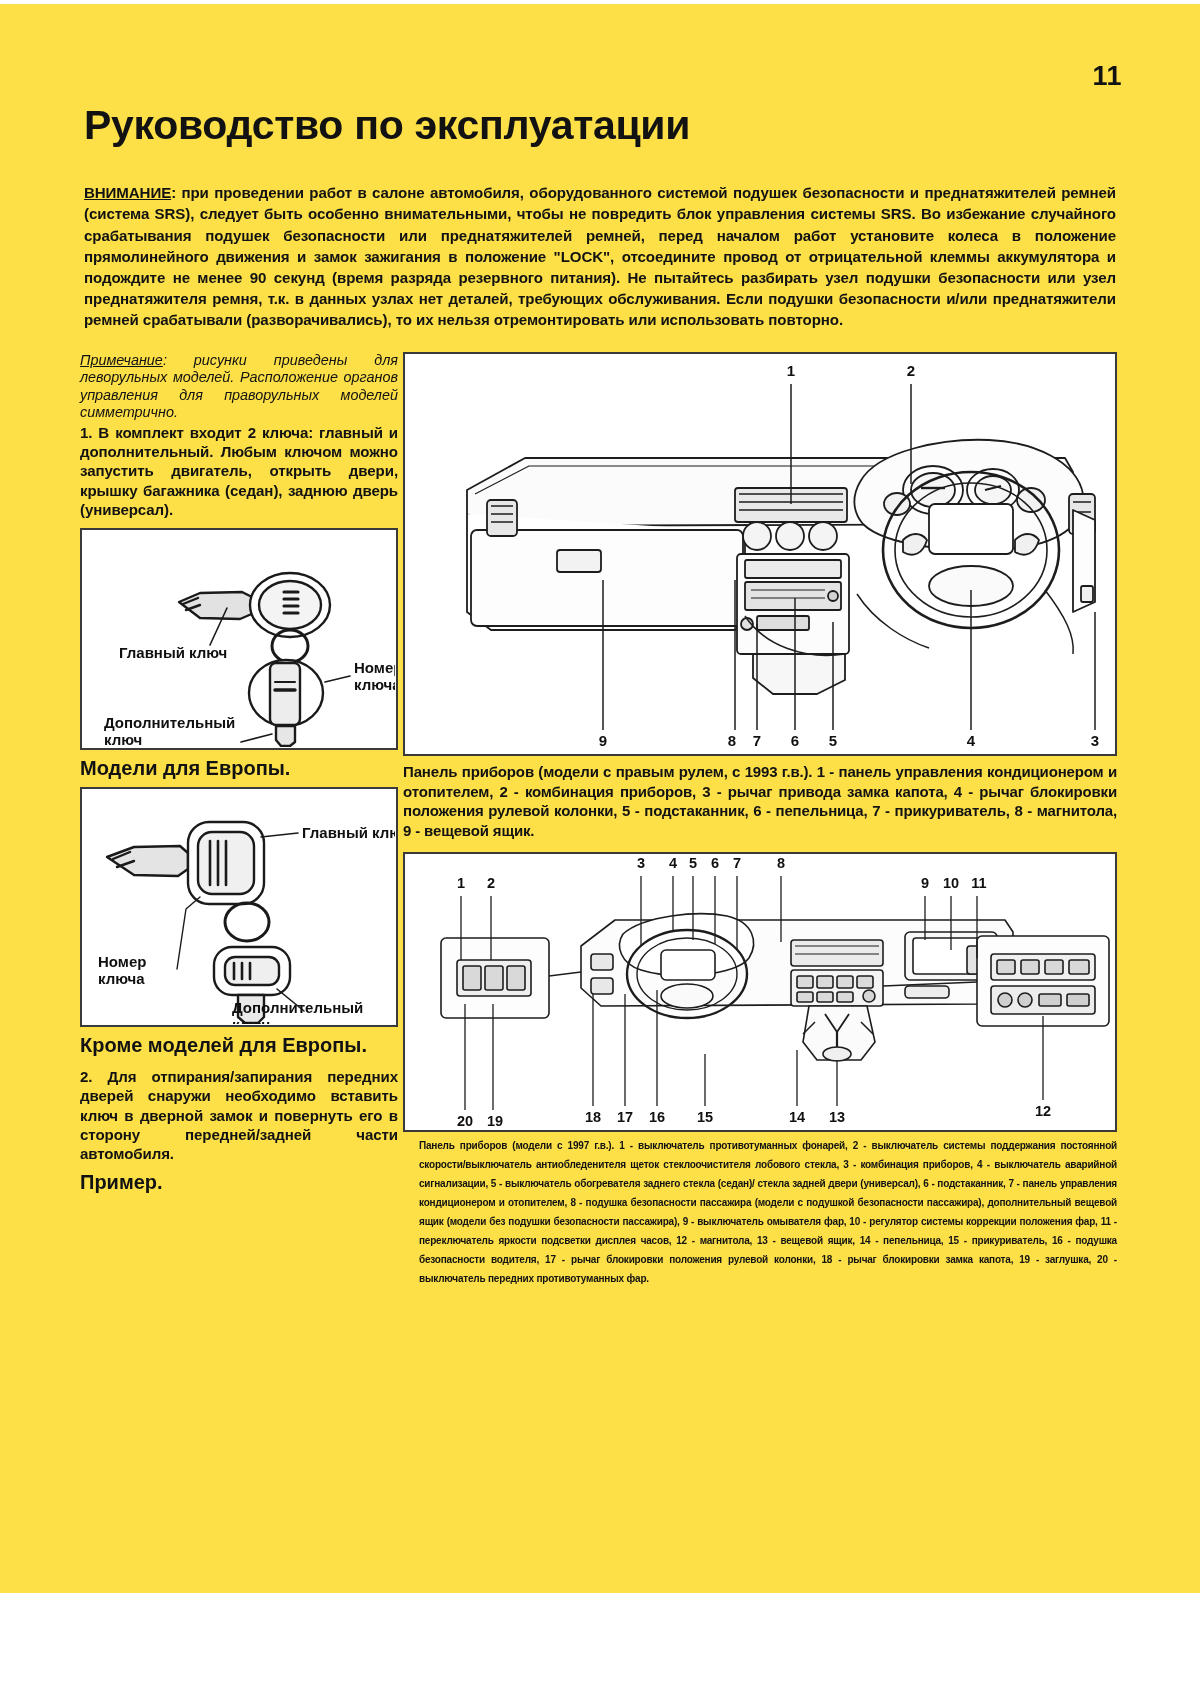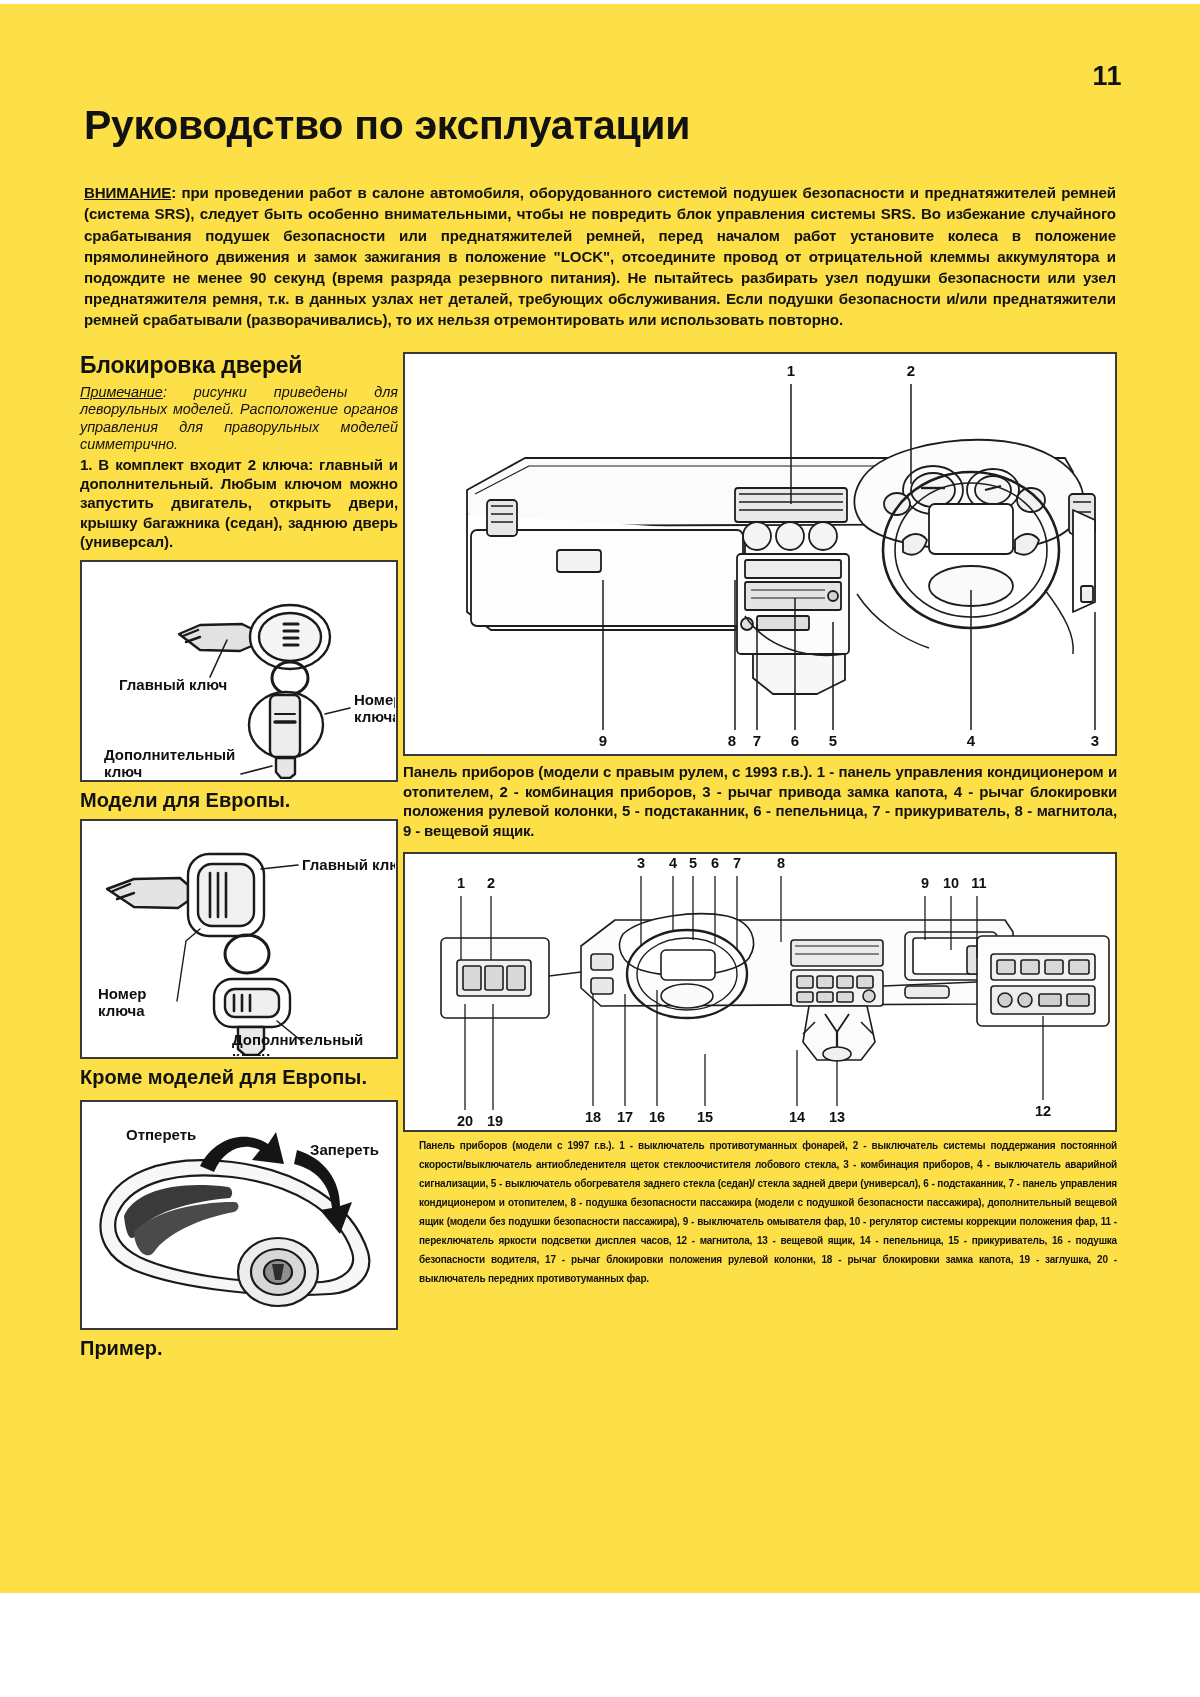--- a/index.html
+++ b/index.html
@@ -89,21 +89,20 @@
 <div class="page">
 
   <div class="page-number">11</div>
 
   <div class="doc-title">Руководство по эксплуатации</div>
 
   <p class="warning"><span class="lead">ВНИМАНИЕ</span><span>: при проведении работ в салоне автомобиля, оборудованного системой подушек безопасности и преднатяжителей ремней (система SRS), следует быть особенно внимательными, чтобы не повредить блок управления системы SRS. Во избежание случайного срабатывания подушек безопасности или преднатяжителей ремней, перед началом работ установите колеса в положение прямолинейного движения и замок зажигания в положение "LOCK", отсоедините провод от отрицательной клеммы аккумулятора и подождите не менее 90 секунд (время разряда резервного питания). Не пытайтесь разбирать узел подушки безопасности или узел преднатяжителя ремня, т.к. в данных узлах нет деталей, требующих обслуживания. Если подушки безопасности и/или преднатяжители ремней срабатывали (разворачивались), то их нельзя отремонтировать или использовать повторно.</span></p>
 
   <div class="col-left">
 
-    <h2 class="section-title">Блокировка дверей</h2>
 
     <p class="note-italic"><span class="lead">Примечание</span><span>: рисунки приведены для леворульных моделей. Расположение органов управления для праворульных моделей симметрично.</span></p>
 
     <p class="body-text" style="margin-top:1px;">1. В комплект входит 2 ключа: главный и дополнительный. Любым ключом можно запустить двигатель, открыть двери, крышку багажника (седан), заднюю дверь (универсал).</p>
 
     <div class="frame" style="width:318px;height:222px;margin-top:9px;">
       <svg class="sketch" width="313" height="217" viewBox="0 0 313 217">
         <g fill="none" stroke="#1a1a1a" stroke-width="2.4" stroke-linejoin="round" stroke-linecap="round">
 
           <path d="M97 72 L118 63 L160 62 L172 68 L172 83 L158 89 L118 88 Z" fill="#e2e2e2"></path>
@@ -172,46 +171,22 @@
         </g>
         <text class="lbl" x="220" y="49" font-size="15" fill="#101010">Главный ключ</text>
         <text class="lbl" x="16" y="178" font-size="15" fill="#101010">Номер</text>
         <text class="lbl" x="16" y="195" font-size="15" fill="#101010">ключа</text>
         <text class="lbl" x="150" y="224" font-size="15" fill="#101010">Дополнительный</text>
         <text class="lbl" x="150" y="241" font-size="15" fill="#101010">ключ</text>
       </svg>
     </div>
     <p class="cap-bold">Кроме моделей для Европы.</p>
 
-
-    <div class="frame" style="width:318px;height:230px;margin-top:11px;">
-      <svg class="sketch" width="313" height="225" viewBox="0 0 313 225">
-        <g fill="none" stroke="#1a1a1a" stroke-width="2.2" stroke-linejoin="round">
-
-          <path d="M20 112 C30 72 80 52 150 60 C215 68 270 100 286 150 C292 172 276 190 248 192 C190 196 100 188 52 168 C26 157 14 136 20 112 Z" fill="#f7f7f7"></path>
-
-          <path d="M34 116 C44 84 88 68 150 75 C208 82 256 108 270 150 C275 166 262 178 240 180 C188 184 108 176 64 158 C40 148 30 134 34 116 Z" fill="#ffffff"></path>
-
-          <path d="M42 114 C52 90 92 78 146 85 C150 86 152 92 148 96 C104 100 66 112 56 130 C50 142 44 136 42 114 Z" fill="#3a3a3a" stroke="none"></path>
-          <path d="M52 130 C70 110 112 100 152 100 C158 100 158 108 152 110 C118 116 84 132 72 150 C64 160 52 146 52 130 Z" fill="#4a4a4a" stroke="none"></path>
-
-          <ellipse cx="196" cy="170" rx="40" ry="34" fill="#ededed"></ellipse>
-          <ellipse cx="196" cy="170" rx="27" ry="23" fill="#d7d7d7"></ellipse>
-          <ellipse cx="196" cy="170" rx="14" ry="12" fill="#8f8f8f"></ellipse>
-          <path d="M190 162 L202 162 L199 178 L193 178 Z" fill="#2d2d2d" stroke="none"></path>
-        </g>
-
-        <g fill="#151515" stroke="none">
-          <path d="M118 64 C134 34 164 28 186 42 L194 30 L202 62 L170 58 L178 48 C162 40 142 46 132 70 Z"></path>
-          <path d="M215 48 C242 56 258 78 258 104 L270 100 L258 132 L238 108 L250 106 C248 84 236 68 212 62 Z"></path>
-        </g>
-        <text class="lbl" x="44" y="38" font-size="15" fill="#101010">Отпереть</text>
-        <text class="lbl" x="228" y="53" font-size="15" fill="#101010">Запереть</text>
-      </svg>
-    </div>
+    <p class="body-text" style="margin-top:10px;">2. Для отпирания/запирания передних дверей снаружи необходимо вставить ключ в дверной замок и повернуть его в сторону передней/задней части автомобиля.</p>
+
     <p class="cap-bold">Пример.</p>
   </div>
 
   <div class="col-right">
 
     <div class="frame" style="width:714px;height:404px;">
       <svg class="sketch" width="709" height="399" viewBox="0 0 709 399">
         <g fill="none" stroke="#1d1d1d" stroke-width="1.8" stroke-linejoin="round">
 
           <path d="M62 136 L120 104 L660 104 L668 118 L668 156 L640 170 L88 172 L62 160 Z" fill="#fbfbfb"></path>

